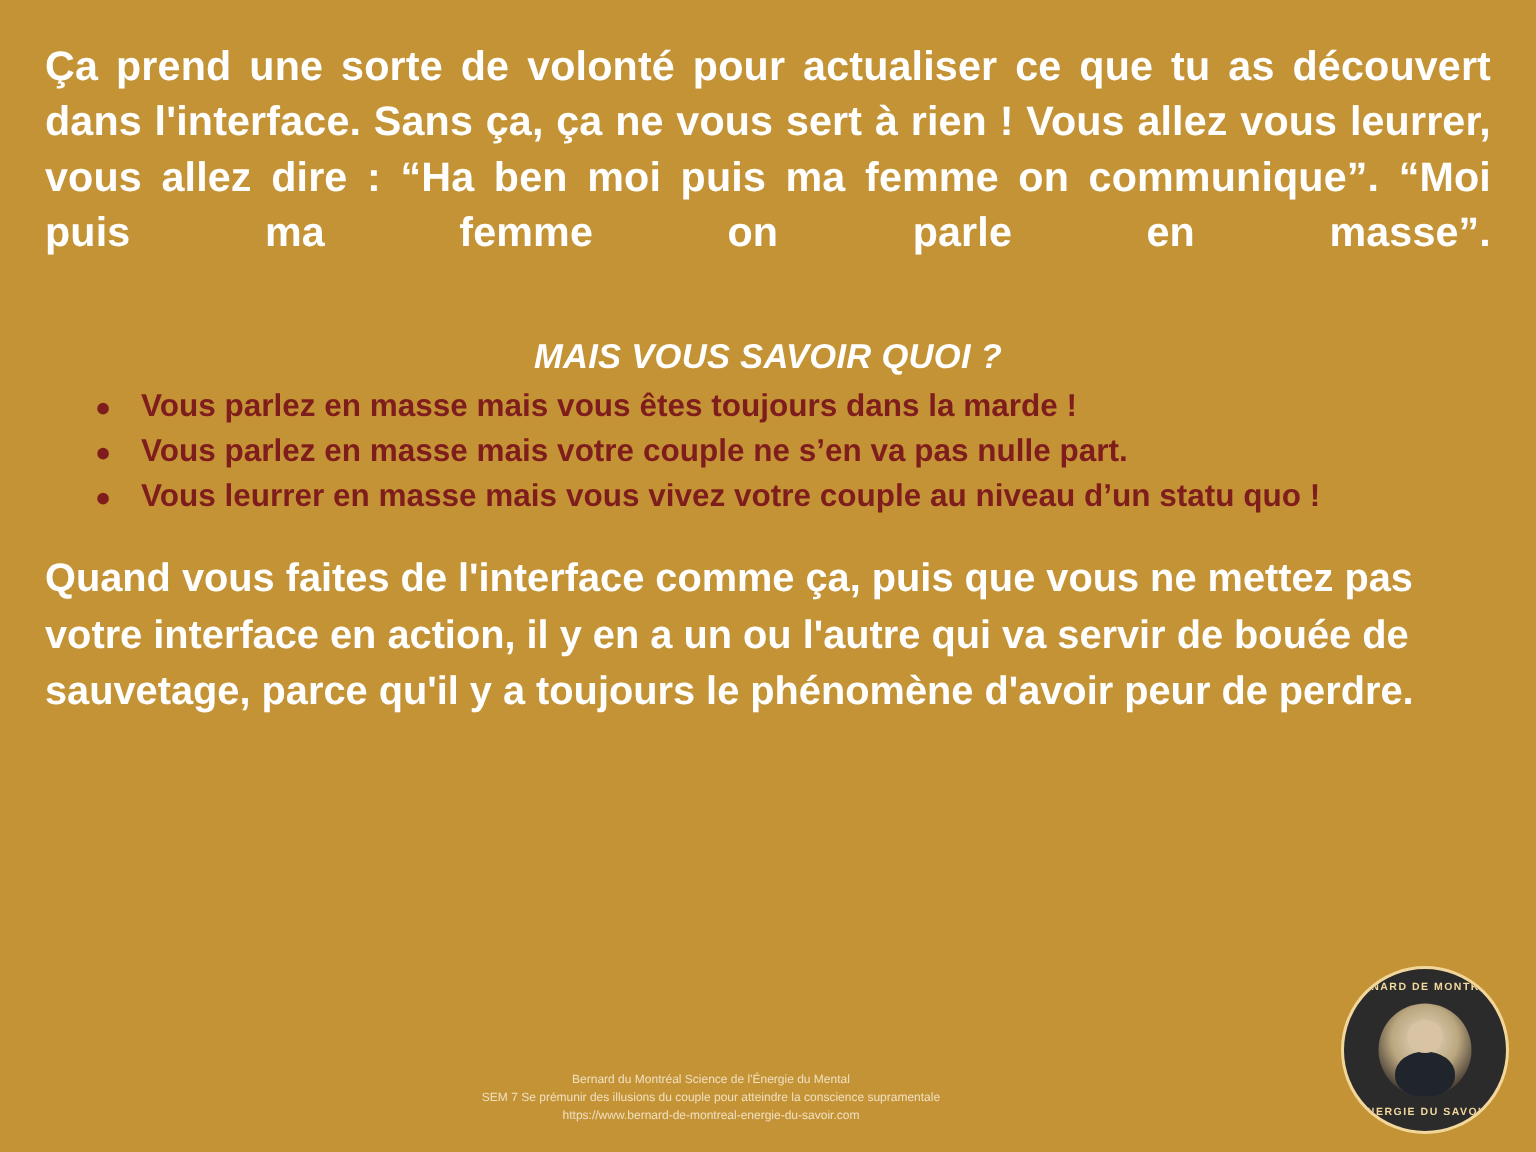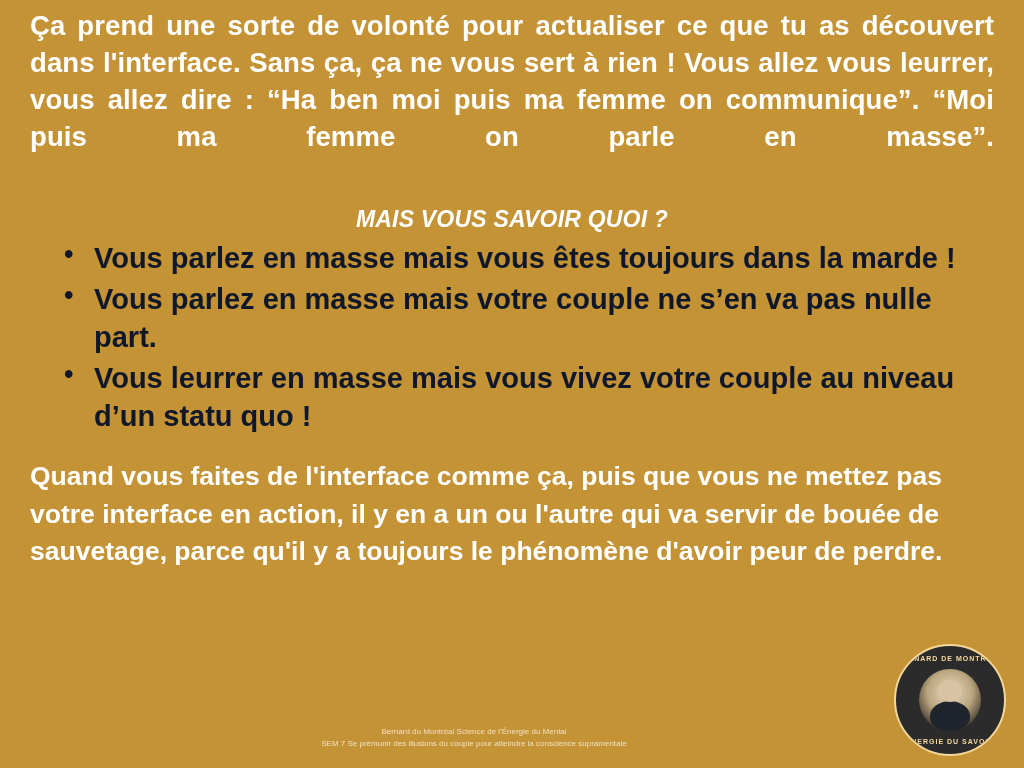--- a/index.html
+++ b/index.html
@@ -10,21 +10,21 @@
     width: 1024px;
     height: 768px;
     background: #c49335;
     font-family: "Liberation Sans", sans-serif;
     overflow: hidden;
     position: relative;
   }
   .slide {
     position: absolute;
     inset: 0;
-    padding: 8px 30px 0 30px;
+    padding: 26px 30px 0 30px;
     box-sizing: border-box;
     color: #ffffff;
   }
   .para-top {
     font-size: 27.5px;
     font-weight: bold;
     line-height: 1.34;
     text-align: justify;
     text-justify: inter-word;
     margin: 0 0 4px 0;
@@ -44,26 +44,26 @@
     margin: 14px 0 6px 0;
     letter-spacing: 0.2px;
   }
   ul.bullets {
     margin: 0 0 0 0;
     padding: 0 0 0 30px;
     list-style: none;
   }
   ul.bullets li {
     position: relative;
-    font-size: 29px;
+    font-size: 21px;
     font-weight: bold;
     line-height: 1.33;
     padding-left: 34px;
     margin-bottom: 2px;
-    color: #0f172a;
+    color: #7f1d1d;
   }
   ul.bullets li::before {
     content: "\2022";
     position: absolute;
     left: 4px;
     top: -2px;
     font-size: 27px;
     line-height: 1.33;
   }
   .para-bottom {
@@ -159,20 +159,21 @@
     <li>Vous parlez en masse mais vous êtes toujours dans la marde !</li>
     <li>Vous parlez en masse mais votre couple ne s’en va pas nulle part.</li>
     <li>Vous leurrer en masse mais vous vivez votre couple au niveau d’un statu quo !</li>
   </ul>
 
   <p class="para-bottom">Quand vous faites de l'interface comme ça, puis que vous ne mettez pas votre interface en action, il y en a un ou l'autre qui va servir de bouée de sauvetage, parce qu'il y a toujours le phénomène d'avoir peur de perdre.</p>
 
   <div class="footer">
     <div>Bernard du Montréal Science de l'Énergie du Mental</div>
     <div>SEM 7 Se prémunir des illusions du couple pour atteindre la conscience supramentale</div>
+    <div>https://www.bernard-de-montreal-energie-du-savoir.com</div>
   </div>
 
   <div class="logo">
     <span class="ring-text-top">BERNARD DE MONTRÉAL</span>
     <span class="portrait"></span>
     <span class="ring-text-bottom">ÉNERGIE DU SAVOIR</span>
   </div>
 
 </div>
 

